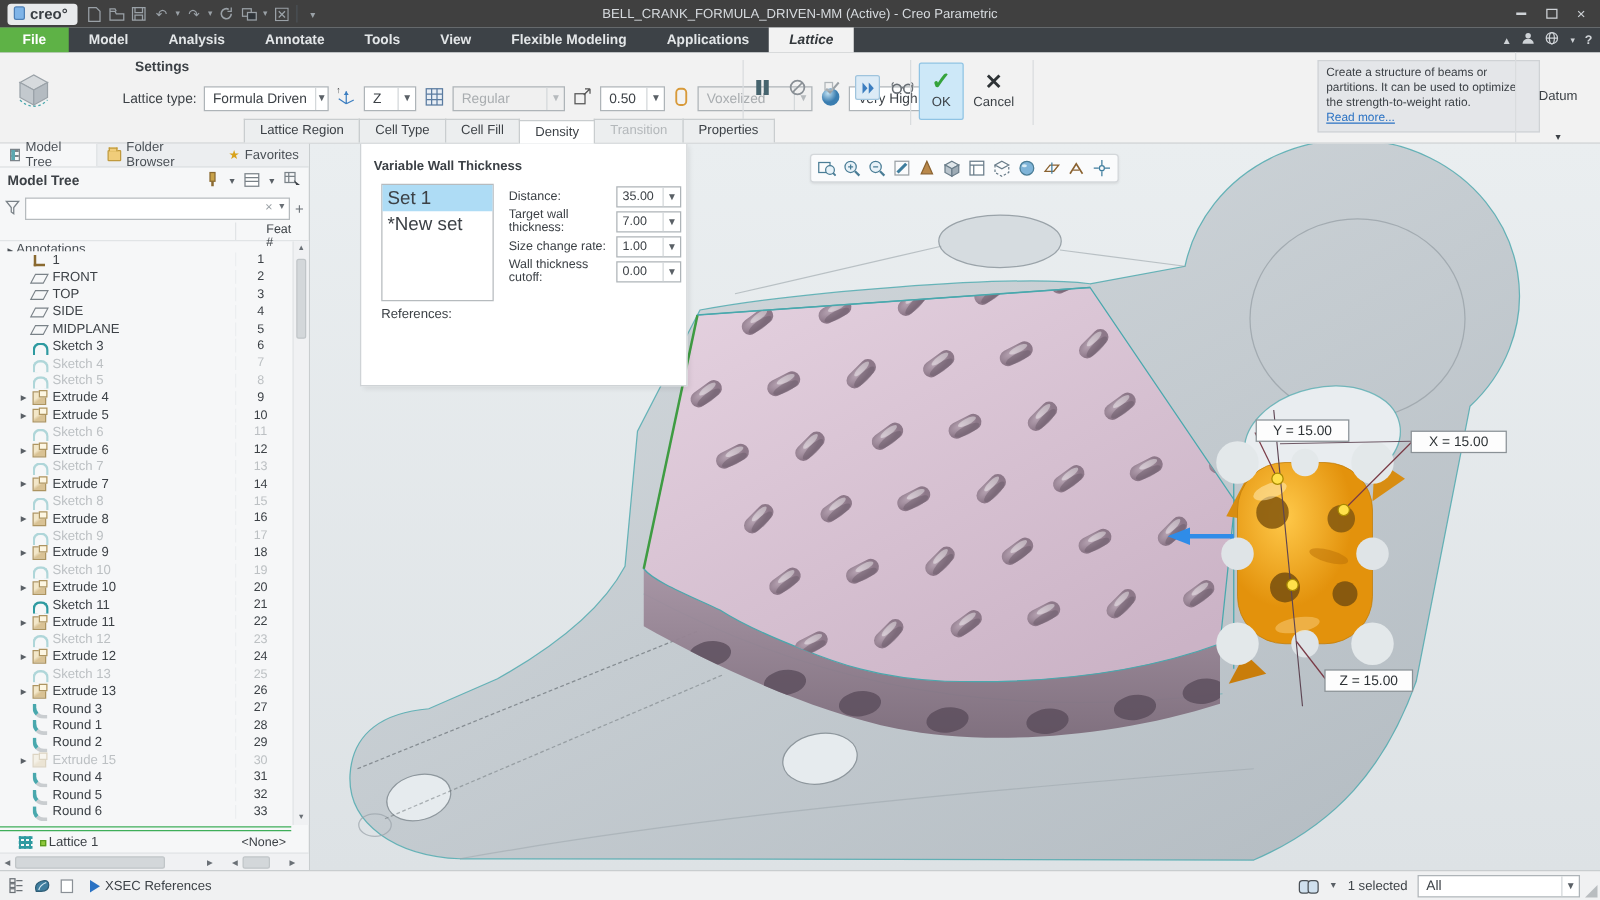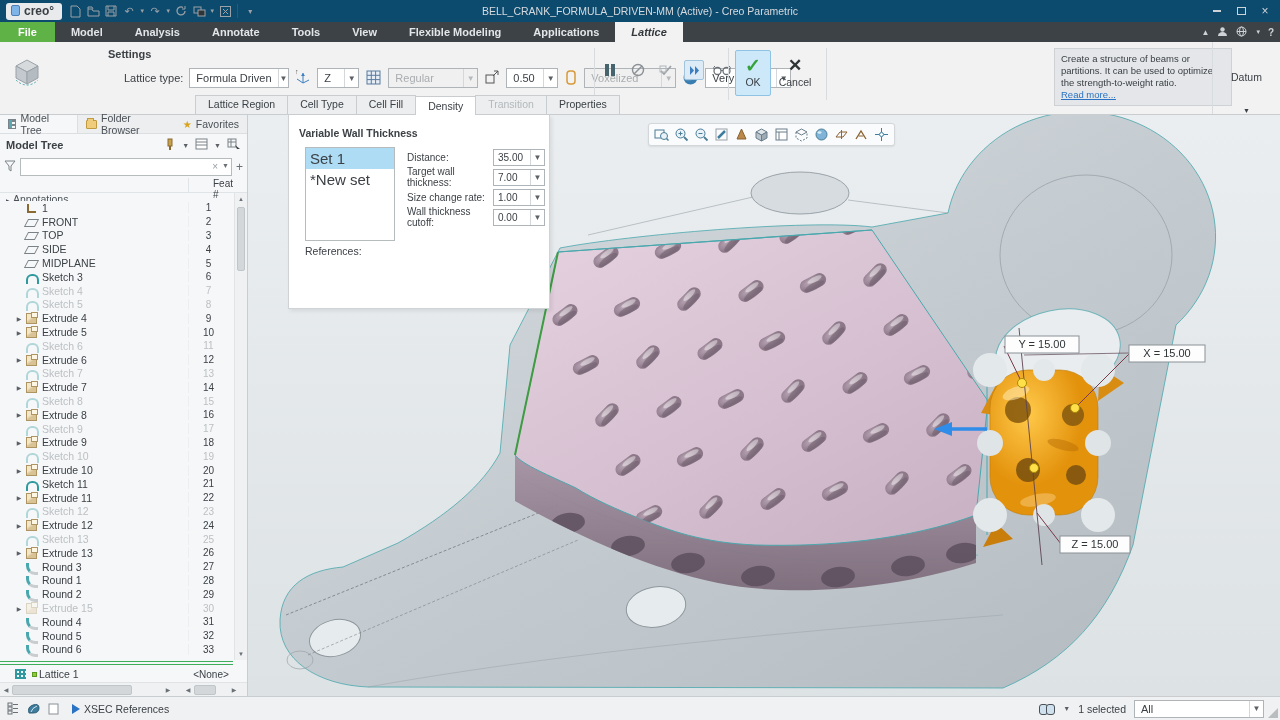--- a/index.html
+++ b/index.html
@@ -1,20 +1,20 @@
 <!DOCTYPE html>
 <html><head>
 <meta charset="utf-8">
 <style>
   * { margin:0; padding:0; box-sizing:border-box; }
   html,body { width:1280px; height:720px; overflow:hidden; font-family:"Liberation Sans",sans-serif; background:#dfe3e6; }
   .noselect { user-select:none; }
 
   
-  #titlebar { height:22px; background:#0c4a6e; display:flex; align-items:center; color:#c9cdd1; font-size:11px; position:relative; }
+  #titlebar { height:22px; background:#404040; display:flex; align-items:center; color:#c9cdd1; font-size:11px; position:relative; }
   #logo { background:#e8eaec; border-radius:3px; margin:2px 4px 2px 6px; padding:1px 8px 2px 5px; display:flex; align-items:center; gap:4px; color:#3a3f44; font-size:12px; font-weight:bold; }
   #logo .logo-sq { width:9px; height:11px; background:#7fb4e8; border:1px solid #4d7fb5; border-radius:2px; }
   .qa-icon { width:18px; height:16px; display:inline-flex; align-items:center; justify-content:center; color:#9aa1a7; font-size:11px; }
   .qa-sep { width:1px; height:14px; background:#4a5056; margin:0 3px; }
   #win-title { position:absolute; left:0; right:0; text-align:center; font-size:10.5px; color:#d6dade; pointer-events:none; }
   #win-controls { margin-left:auto; display:flex; align-items:center; gap:2px; padding-right:4px; z-index:2; }
   .win-btn { width:22px; height:16px; display:flex; align-items:center; justify-content:center; color:#cfd3d7; font-size:10px; }
   .win-btn .min { width:8px; height:2px; background:#cfd3d7; }
   .win-btn .max { width:9px; height:8px; border:1px solid #cfd3d7; }
 
@@ -22,21 +22,21 @@
   #tabrow { height:20px; background:#3d4247; display:flex; align-items:stretch; color:#e3e6e8; font-size:11px; position:relative; }
   .rtab { padding:0 16px; display:flex; align-items:center;font-weight:bold; }
   .rtab.file { background:#5eb246; color:#fff; padding:0 18px; }
   .rtab.active { background:#f2f2f2; color:#33383c; font-style:italic; }
   #tabrow-right { position:absolute; right:6px; top:0; height:20px; display:flex; align-items:center; gap:8px; color:#cfd3d7; font-size:10px; }
 
   
   #ribbon { height:73px; background:#f2f2f2; border-bottom:1px solid #c9cdcf; position:relative; font-size:11px; color:#3c4146; }
   #settings-label { position:absolute; left:108px; top:6px; font-weight:bold; font-size:11px; }
   #big-lattice-icon { position:absolute; left:10px; top:14px; }
-  #settings-row { position:absolute; left:124px; top:26px; display:flex; align-items:center; gap:6px; }
+  #settings-row { position:absolute; left:98px; top:26px; display:flex; align-items:center; gap:6px; }
   .combo { background:#fff; border:1px solid #aeb4b8; height:20px; display:flex; align-items:center; font-size:11px; }
   .combo .cval { padding:0 6px; flex:1; white-space:nowrap; }
   .combo .carr { width:14px; height:100%; border-left:1px solid #d4d8da; display:flex; align-items:center; justify-content:center; color:#5a6066; font-size:8px; }
   .combo.disabled { background:#f0f0f0; color:#a9adb0; }
   .combo.disabled .carr { color:#b6babd; }
   .ribbon-sep { width:1px; height:52px; background:#d9dcde; margin:0 6px; align-self:center; }
   #cmd-row { position:absolute; left:600px; top:18px; display:flex; align-items:center; gap:8px; }
   .mini-ic { width:20px; height:20px; display:flex; align-items:center; justify-content:center; }
   .mini-ic.boxed { border:1px solid #9fc4dd; background:#dcebf6; border-radius:2px; }
   #okcancel { position:absolute; left:735px; top:8px; display:flex; gap:6px; }

